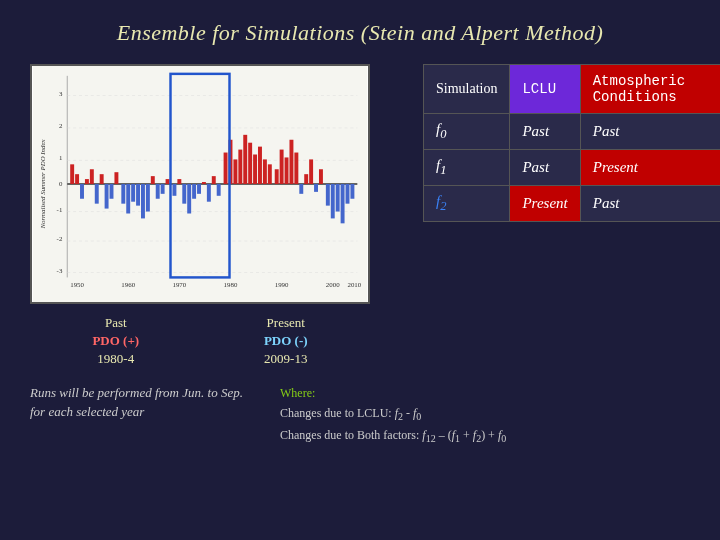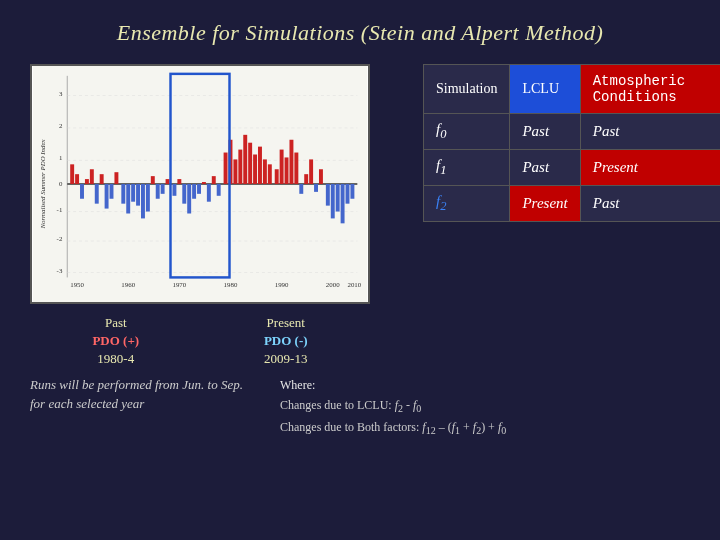--- a/index.html
+++ b/index.html
@@ -92,21 +92,21 @@
 
     .row-f2 td:first-child { background: #2a2a4a; color: #3b82f6; }
     .row-f2 td:nth-child(2) { background: #c00000; color: #fff; }
     .row-f2 td:nth-child(3) { background: #2a2a4a; color: #fff; }
 
     .row-f12 td:first-child { background: #2a2a4a; color: #fff; }
     .row-f12 td:nth-child(2) { background: #c00000; color: #fff; }
     .row-f12 td:nth-child(3) { background: #c00000; color: #fff; }
 
     .header-row th:first-child { background: #2a2a4a; }
-    .header-row th:nth-child(2) { background: #1d4ed8; }
+    .header-row th:nth-child(2) { background: #6d28d9; font-family: Liberation Mono, monospace; }
     .header-row th:nth-child(3) { background: #c00000; font-family: Liberation Mono, monospace; }
 
     
     .legend-area {
       display: flex;
       justify-content: space-around;
       margin-top: 10px;
       font-size: 13px;
       color: #e8e8b0;
     }
@@ -117,21 +117,21 @@
     }
 
     .legend-item .label-red {
       color: #ff6666;
       font-weight: bold;
     }
 
     
     .bottom-area {
       display: flex;
-      margin-top: 6px;
+      margin-top: 14px;
       gap: 30px;
     }
 
     .runs-text {
       font-size: 13px;
       color: #ccc;
       line-height: 1.5;
       width: 220px;
       font-style: italic;
     }
@@ -292,21 +292,21 @@
             <td>Past</td>
           </tr>
         </tbody>
       </table>
     </div>
   </div>
 
   <div class="bottom-area">
     <div class="runs-text">Runs will be performed from Jun. to Sep. for each selected year</div>
     <div class="where-text">
-      <div style="color:#e5e5e5; font-style:normal; font-size:12px;">Where:</div>
+      <div style="color:#84cc16; font-style:normal; font-size:12px;">Where:</div>
       <div style="font-size:12px; color:#ccc;">
         Changes due to LCLU: <em>f</em><sub>2</sub> - <em>f</em><sub>0</sub>
       </div>
       <div style="font-size:12px; color:#ccc;">
         Changes due to Both factors: <em>f</em><sub>12</sub> – (<em>f</em><sub>1</sub> + <em>f</em><sub>2</sub>) + <em>f</em><sub>0</sub>
       </div>
     </div>
   </div>
 </div>
 

